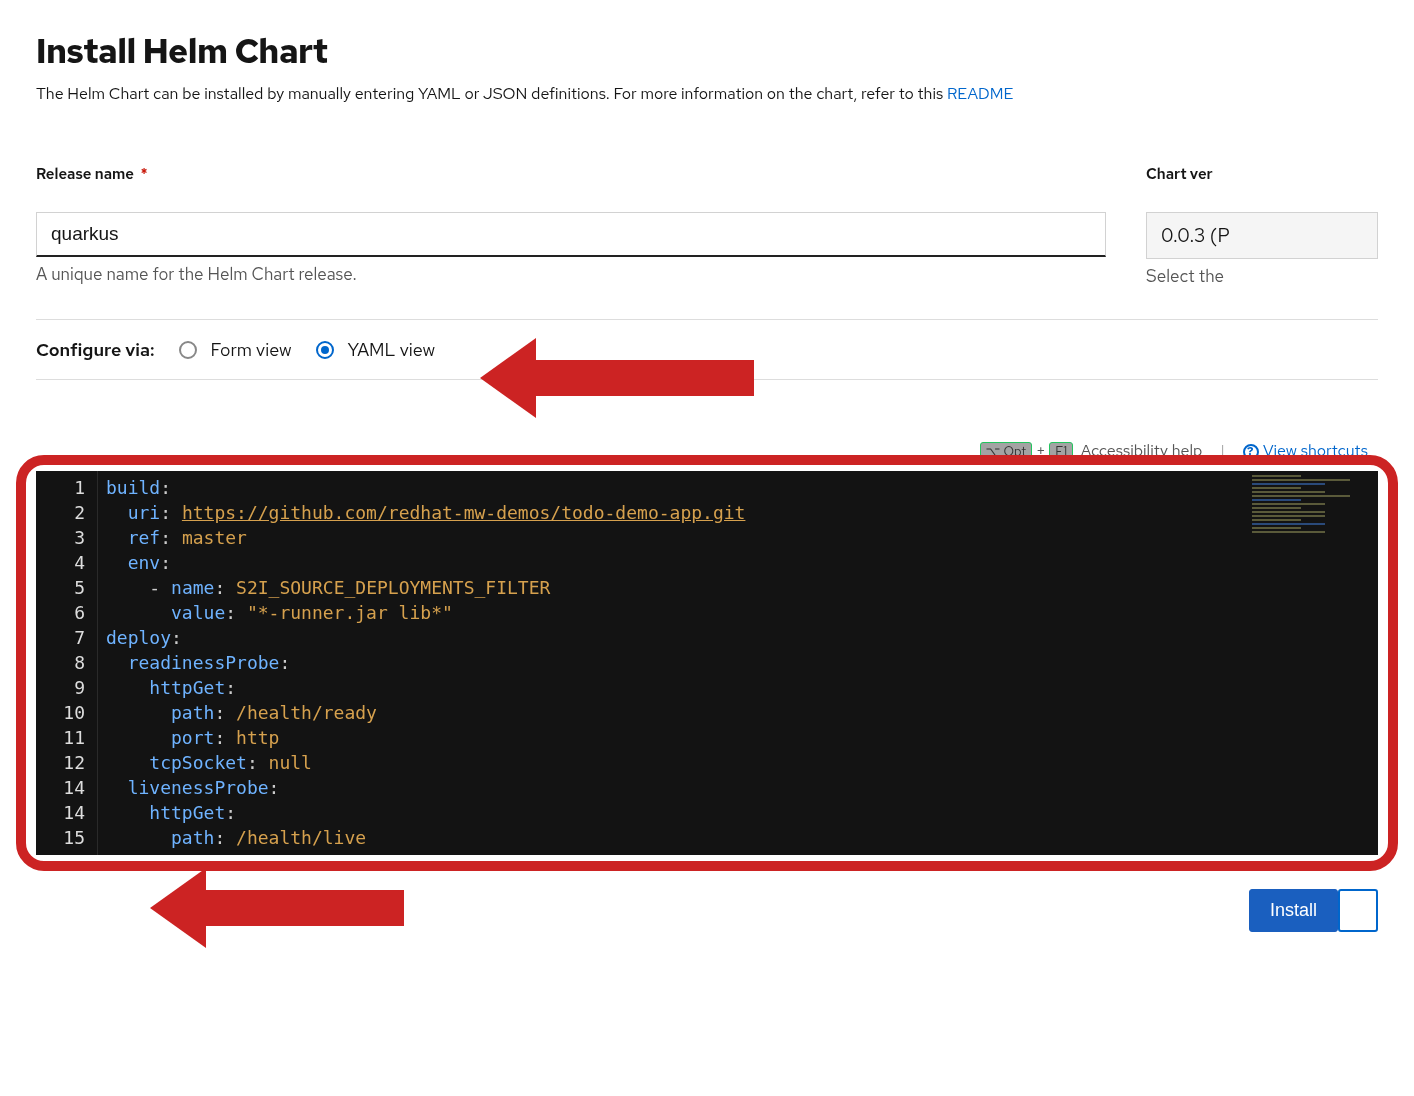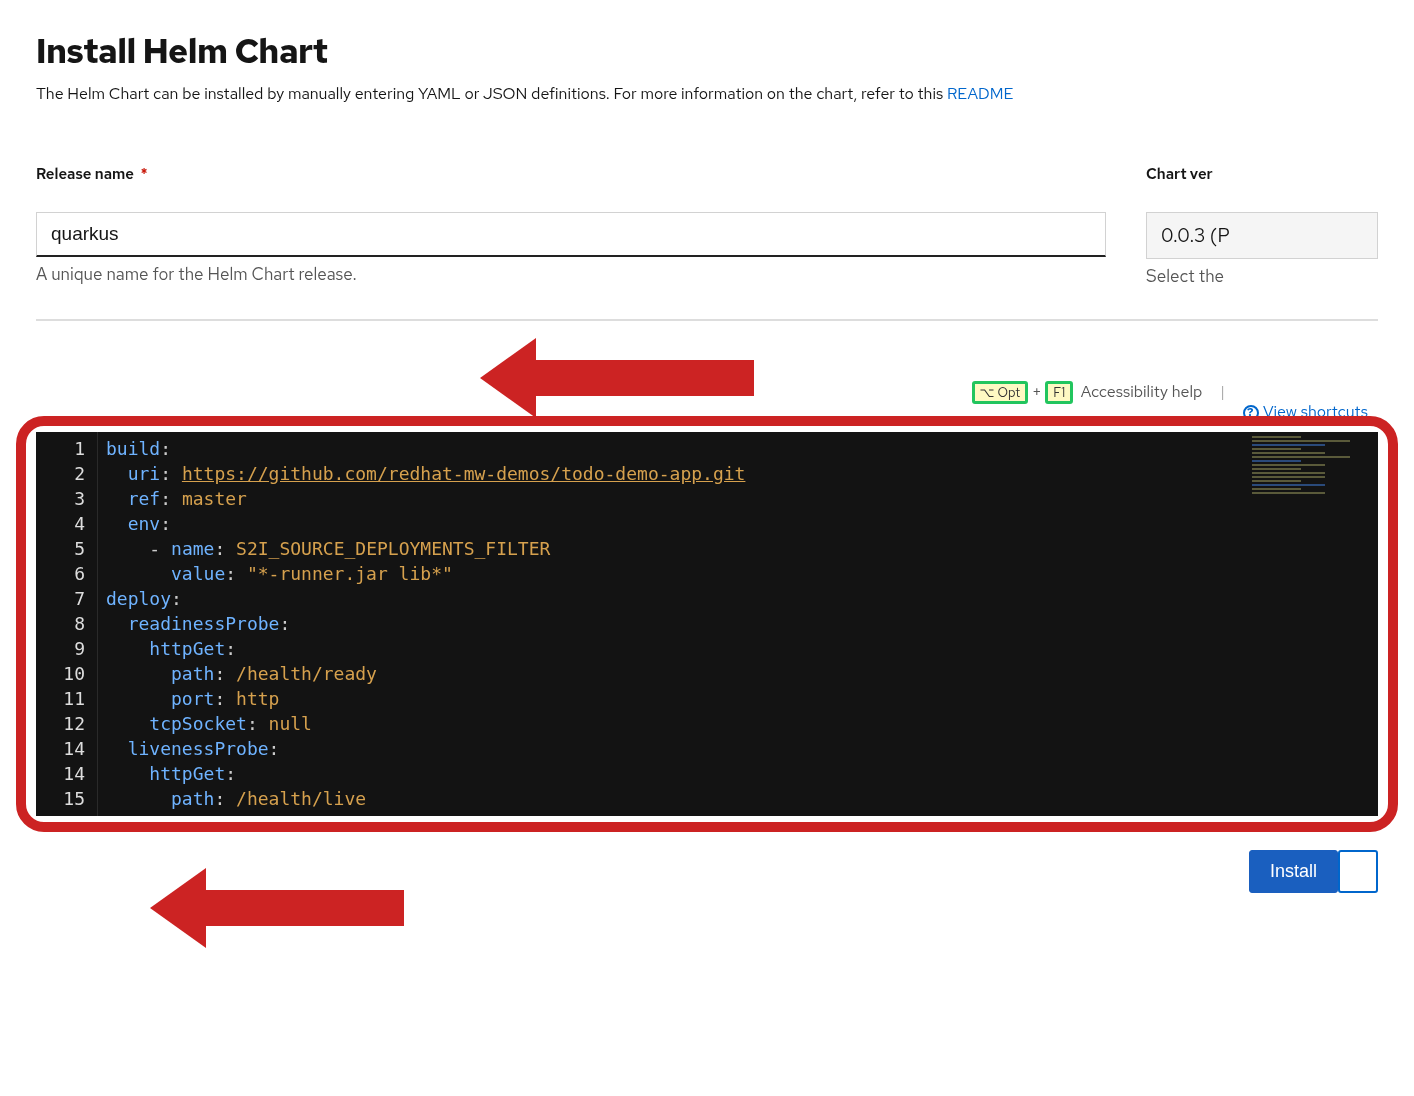--- a/index.html
+++ b/index.html
@@ -113,28 +113,28 @@
     margin-top: 60px;
     display: flex;
     justify-content: flex-end;
     gap: 18px;
     font-size: 16px;
     color: #555;
     padding-right: 10px;
   }
   .editor-top-hints .kbd {
     display: inline-block;
-    border: 3px solid #22c55e;
+    border: 1px solid #22c55e;
     border-radius: 3px;
     padding: 0 5px;
     font-size: 13px;
-    background: #fef9c3;
+    background: #a3a3a3;
     color: #333;
   }
-  .editor-top-hints a { color: #0066cc; text-decoration: none; margin-top: 20px; }
+  .editor-top-hints a { color: #0066cc; text-decoration: none; }
   .editor-top-hints .sep-pipe { color: #aaa; }
   .editor-top-hints .info-icon {
     display:inline-block; width:16px; height:16px; border:2px solid #0066cc;
     border-radius:50%; position:relative; vertical-align:middle; margin-right:4px;
   }
   .editor-top-hints .info-icon::after {
     content:"?"; position:absolute; top:-3px; left:2px; font-size:12px; color:#0066cc; font-weight:700;
   }
 
   .highlight-box {
@@ -254,20 +254,31 @@
     </div>
     <div class="field chartver">
       <label class="field-label">Chart ver</label>
       <div class="select-input">0.0.3 (P</div>
       <div class="helper">Select the</div>
     </div>
   </div>
 
   <hr class="sep">
 
+  <div class="configure-row">
+    <span class="configure-label">Configure via:</span>
+    <label class="radio-opt">
+      <span class="radio-circle"></span>
+      <span>Form view</span>
+    </label>
+    <label class="radio-opt">
+      <span class="radio-circle checked"></span>
+      <span>YAML view</span>
+    </label>
+  </div>
 
   <hr class="sep">
 
   <div class="editor-top-hints">
     <span>
       <span class="kbd">⌥ <span>Opt</span></span>
       <span>+</span>
       <span class="kbd">F1</span>
       &nbsp;<span>Accessibility help</span>
     </span>

